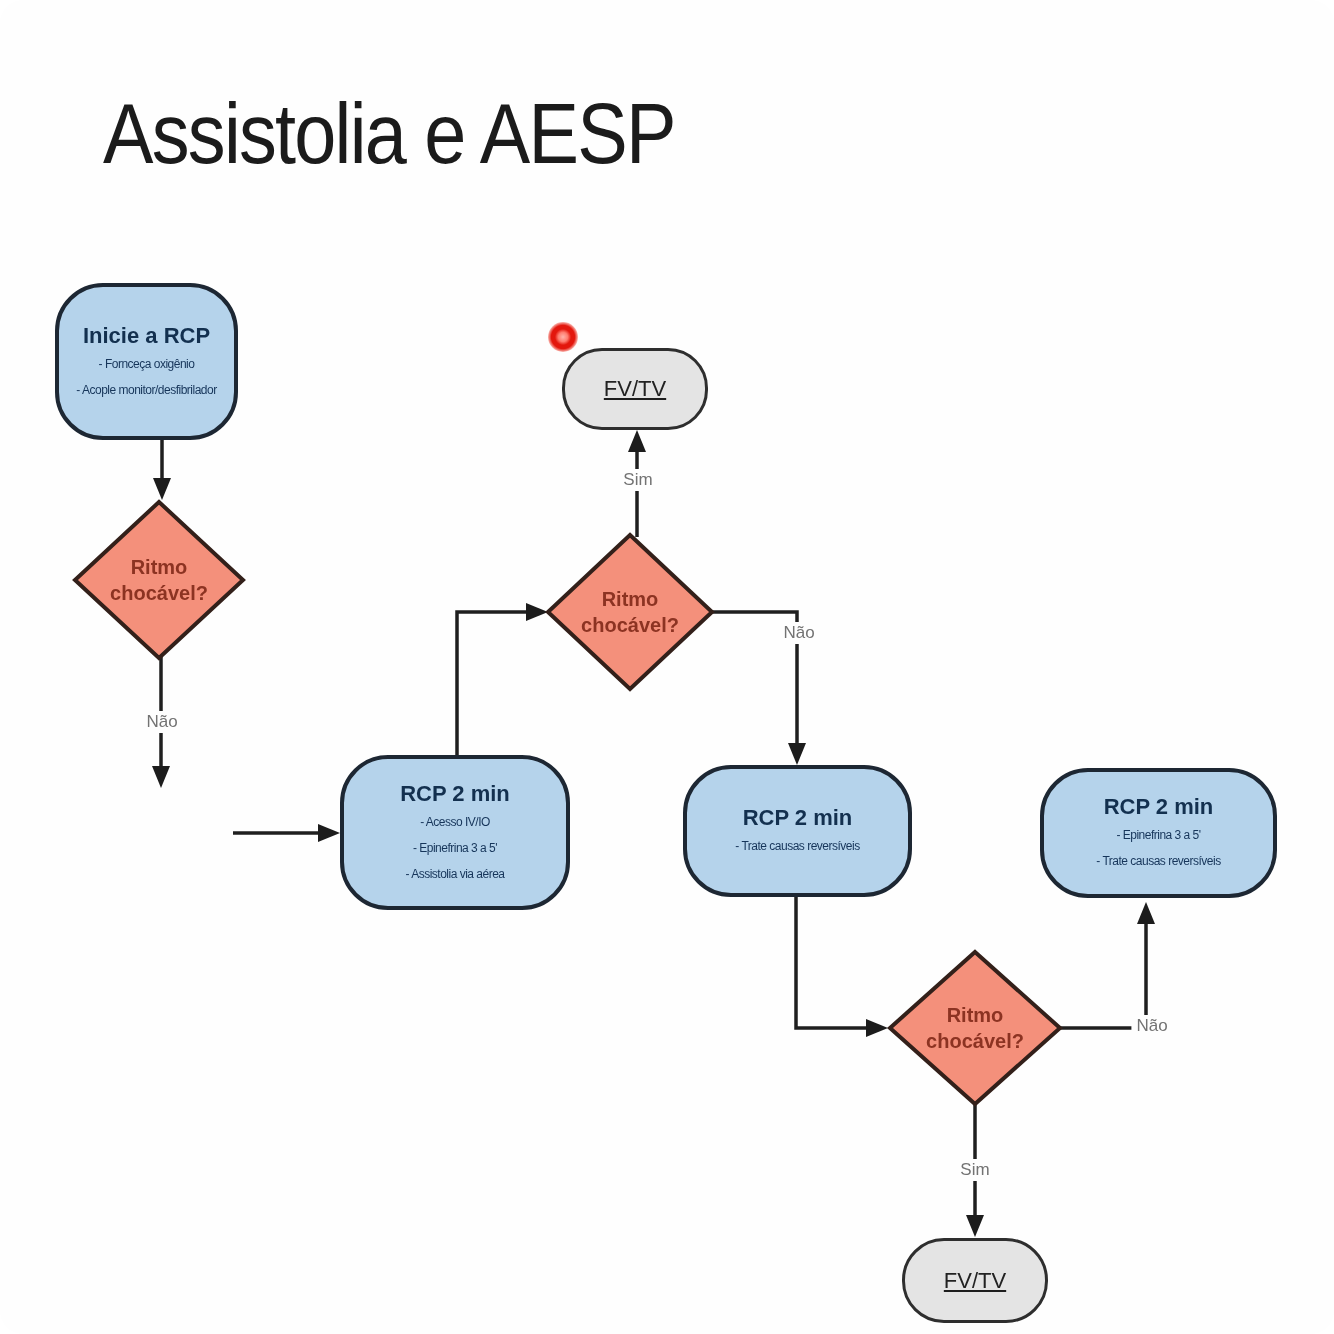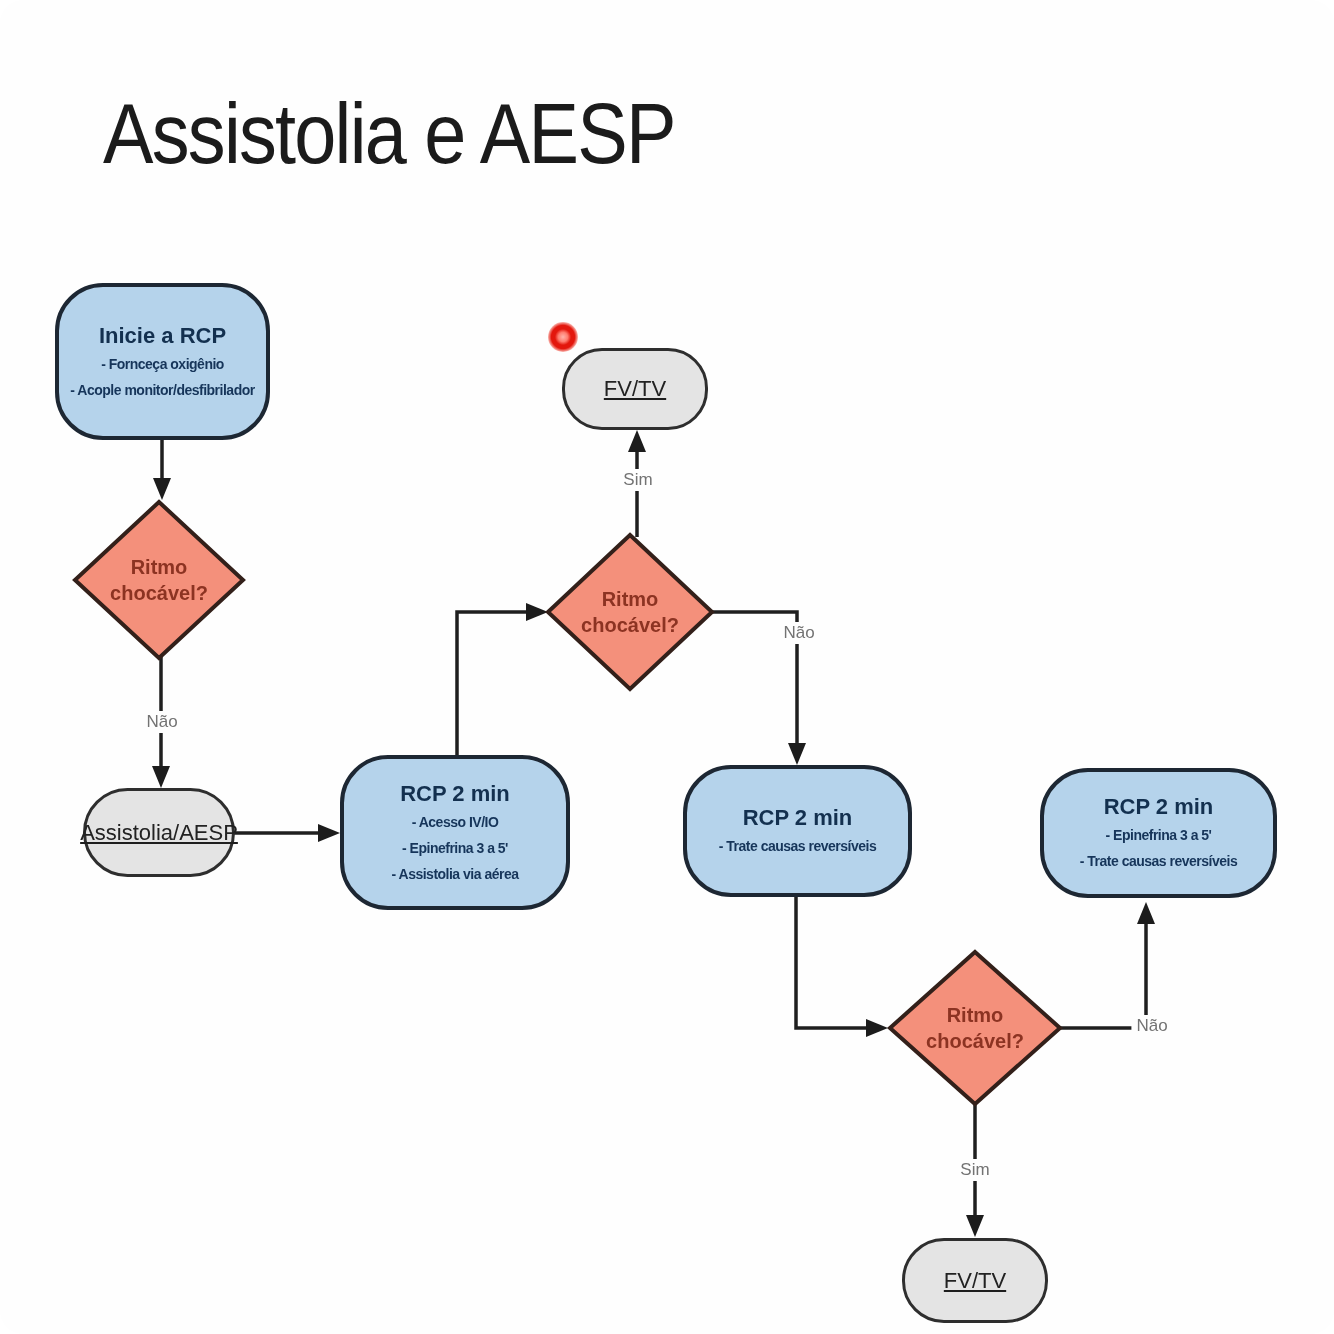--- a/index.html
+++ b/index.html
@@ -14,21 +14,21 @@
   }
   #flow-svg{position:absolute;left:0;top:0;z-index:1;}
   .edge{stroke:#1f1f1f;stroke-width:3.5;fill:none;}
   .arrow{fill:#1c1c1c;stroke:none;}
   .diamond{fill:#f4907b;stroke:#33201a;stroke-width:4;}
   .node{position:absolute;z-index:2;display:flex;flex-direction:column;
         align-items:center;justify-content:center;text-align:center;box-sizing:border-box;}
   .node-blue{background:#b5d3eb;border:4px solid #1d2733;border-radius:48px;color:#13304f;}
   .node-gray{background:#e4e4e4;border:3px solid #2e2e2e;color:#1e1e1e;text-decoration:underline;}
   .node-heading{font-weight:700;font-size:22px;line-height:30px;color:#13304f;white-space:nowrap;}
-  .node-item{font-weight:700;font-size:14px;line-height:26px;letter-spacing:-0.5px;
+  .node-item{font-weight:400;font-size:12px;line-height:26px;letter-spacing:-0.5px;
              color:#16355a;white-space:nowrap;}
   .stadium{border-radius:46px;}
   .diamond-text{
     position:absolute;z-index:2;display:flex;flex-direction:column;align-items:center;
     justify-content:center;text-align:center;color:#8c3322;font-size:20px;line-height:26px;
     pointer-events:none;
     font-weight:bold;
   }
   .edge-label{
     position:absolute;z-index:2;transform:translate(-50%,-50%);
@@ -68,34 +68,31 @@
     <polygon class="arrow" points="797,765 788,743 806,743"></polygon>
     <polygon class="arrow" points="888,1028 866,1019 866,1037"></polygon>
     <polygon class="arrow" points="1146,902 1137,924 1155,924"></polygon>
     <polygon class="arrow" points="975,1237 966,1215 984,1215"></polygon>
 
     <polygon class="diamond" points="159,502 243,580 159,658 75,580"></polygon>
     <polygon class="diamond" points="630,535 712,612 630,689 548,612"></polygon>
     <polygon class="diamond" points="975,952 1060,1028 975,1104 890,1028"></polygon>
   </svg>
 
-  <div class="node node-blue" style="left:55px;top:283px;width:215px;height:157px;">
+  <div class="node node-blue" style="left:55px;top:283px;width:183px;height:157px;">
     <div class="node-heading">Inicie a RCP</div>
     <div class="node-item">- Fornceça oxigênio</div>
     <div class="node-item">- Acople monitor/desfibrilador</div>
   </div>
 
   <div class="diamond-text" style="left:75px;top:502px;width:168px;height:156px;">
     <span>Ritmo</span>
     <span>chocável?</span>
   </div>
 
-  <div class="node node-gray stadium" style="left:83px;top:788px;width:152px;height:89px;">
-    <div class="gray-label">Assistolia/AESP</div>
-  </div>
 
   <div class="node node-blue" style="left:340px;top:755px;width:230px;height:155px;">
     <div class="node-heading">RCP 2 min</div>
     <div class="node-item">- Acesso IV/IO</div>
     <div class="node-item">- Epinefrina 3 a 5'</div>
     <div class="node-item">- Assistolia via aérea</div>
   </div>
 
   <div class="diamond-text" style="left:548px;top:535px;width:164px;height:154px;">
     <span>Ritmo</span>

